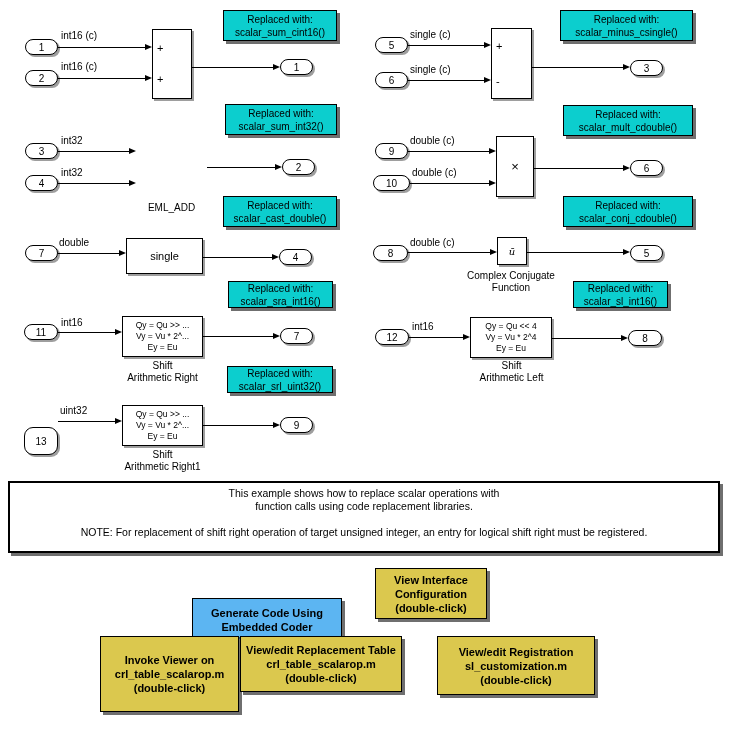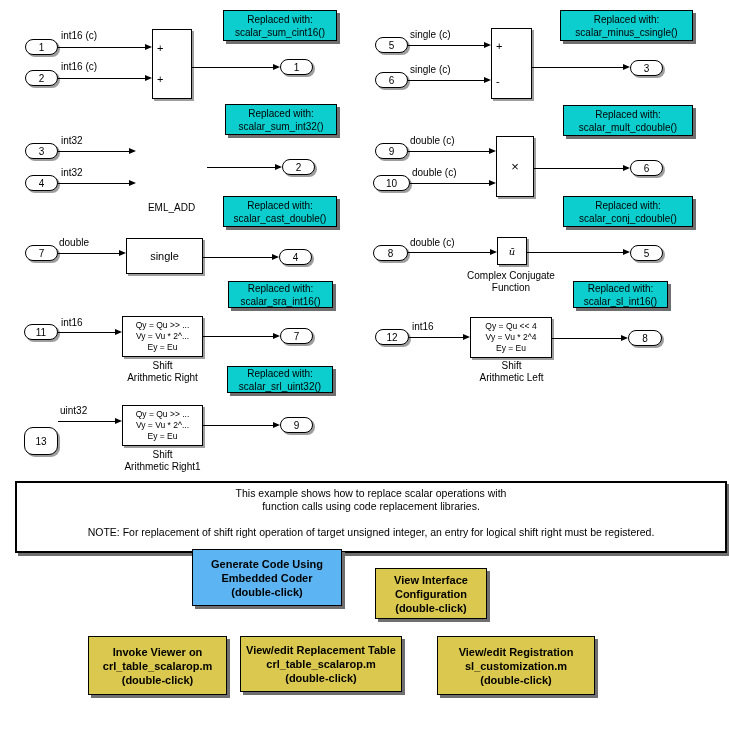--- a/index.html
+++ b/index.html
@@ -232,39 +232,39 @@
     </div>
   </div>
   <div class="cap" style="left:102px;top:449px;width:121px">
     <div>Shift</div>
     <div>Arithmetic Right1</div>
   </div>
   <div class="wire" style="left:203px;top:425px;width:71px"></div>
   <div class="ah" style="left:273px;top:422px"></div>
   <div class="port" style="left:280px;top:417px;width:33px;height:16px">9</div>
 
-  <div class="note" style="left:15px;top:481px;width:712px;height:72px">
+  <div class="note" style="left:8px;top:481px;width:712px;height:72px">
     <div>This example shows how to replace scalar operations with</div>
     <div>function calls using code replacement libraries.</div>
     <div class="gap"></div>
     <div>NOTE: For replacement of shift right operation of target unsigned integer, an entry for logical shift right must be registered.</div>
   </div>
 
-  <div class="btn blue" style="left:192px;top:549px;width:150px;height:57px">
+  <div class="btn blue" style="left:192px;top:598px;width:150px;height:57px">
     <div>Generate Code Using</div>
     <div>Embedded Coder</div>
     <div>(double-click)</div>
   </div>
   <div class="btn yellow" style="left:375px;top:568px;width:112px;height:51px">
     <div>View Interface</div>
     <div>Configuration</div>
     <div>(double-click)</div>
   </div>
 
-  <div class="btn yellow" style="left:88px;top:636px;width:139px;height:59px">
+  <div class="btn yellow" style="left:100px;top:636px;width:139px;height:76px">
     <div>Invoke Viewer on</div>
     <div>crl_table_scalarop.m</div>
     <div>(double-click)</div>
   </div>
   <div class="btn yellow" style="left:240px;top:636px;width:162px;height:56px">
     <div>View/edit Replacement Table</div>
     <div>crl_table_scalarop.m</div>
     <div>(double-click)</div>
   </div>
   <div class="btn yellow" style="left:437px;top:636px;width:158px;height:59px">

